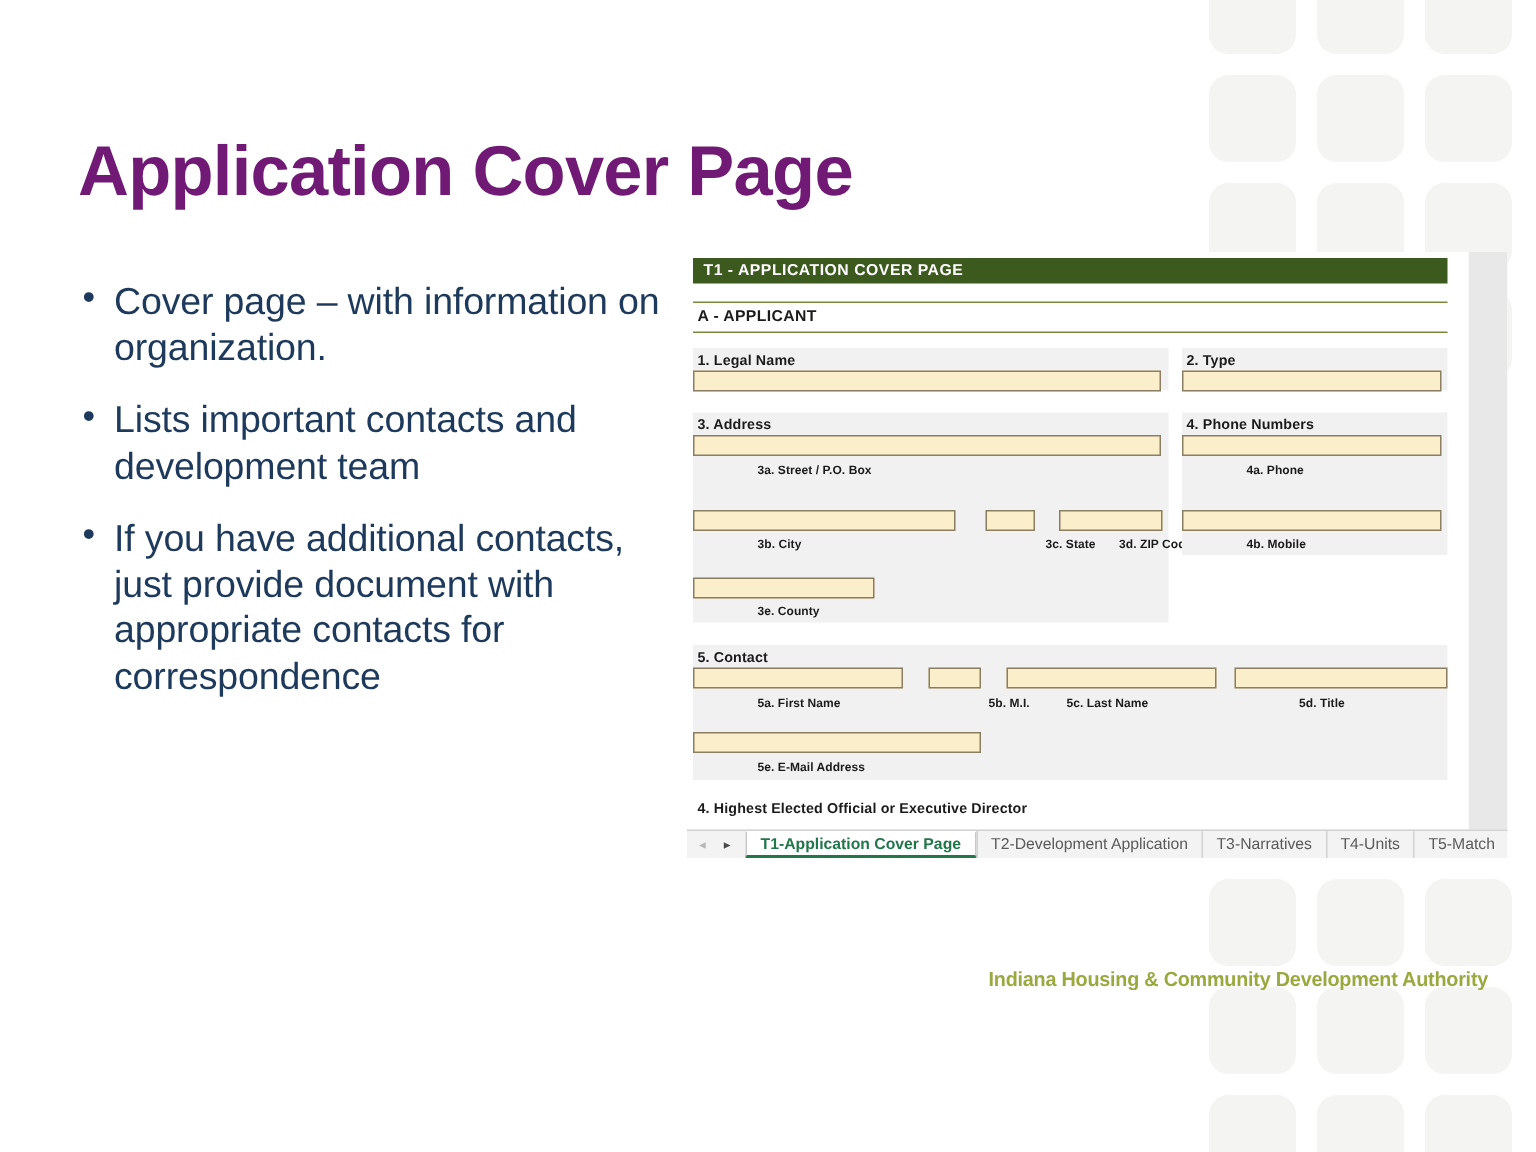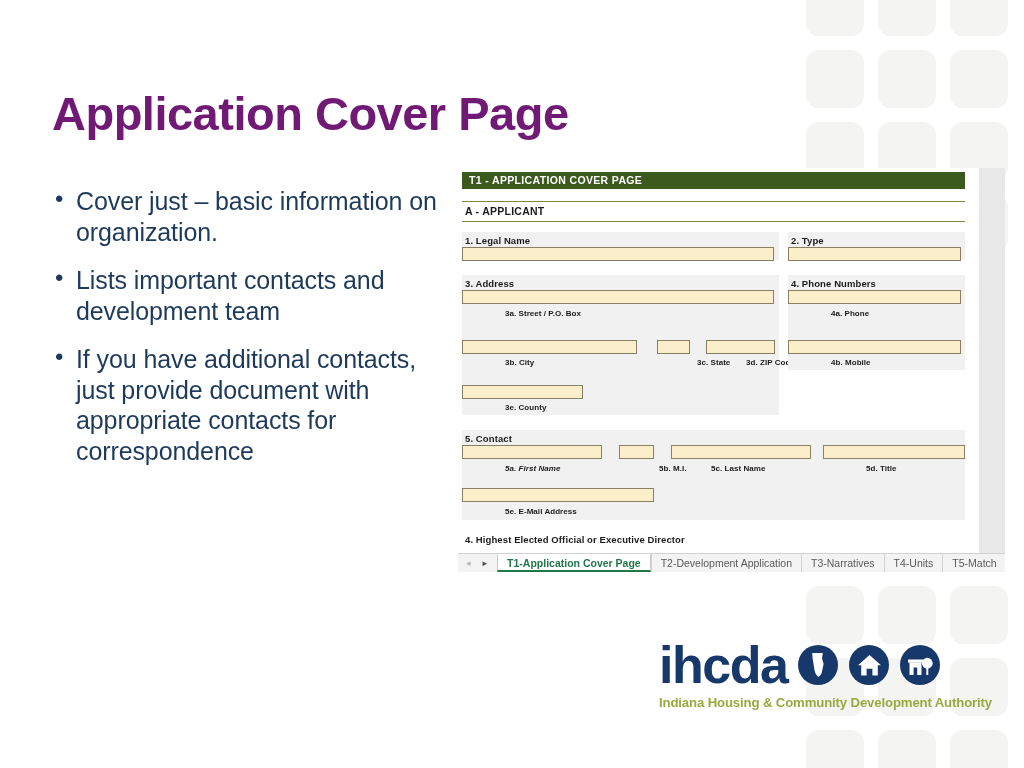--- a/index.html
+++ b/index.html
@@ -134,21 +134,21 @@
   <div class="sq"></div>
   <div class="sq"></div>
   <div class="sq"></div>
 </div>
 
 <div id="slide-title">Application Cover Page</div>
 
 <div id="bullet-list">
   <div class="bullet-item">
     <span class="bullet-dot">•</span>
-    <span class="bullet-text">Cover just – basic information on organization.</span>
+    <span class="bullet-text">Cover page – with information on organization.</span>
   </div>
   <div class="bullet-item">
     <span class="bullet-dot">•</span>
     <span class="bullet-text">Lists important contacts and development team</span>
   </div>
   <div class="bullet-item">
     <span class="bullet-dot">•</span>
     <span class="bullet-text">If you have additional contacts, just provide document with appropriate contacts for correspondence</span>
   </div>
 </div>
@@ -193,21 +193,21 @@
     <div class="fld-title" style="left:333px;top:110px;">4. Phone Numbers</div>
     <div class="input-box" style="left:330px;top:122px;width:173px;height:14px;"></div>
     <div class="fld-sub" style="left:333px;top:141px;">4a. Phone</div>
     <div class="input-box" style="left:330px;top:172px;width:173px;height:14px;"></div>
     <div class="fld-sub" style="left:333px;top:190px;">4b. Mobile</div>
 
     <div class="field-block" style="left:4px;top:262px;width:503px;height:90px;"></div>
     <div class="fld-title" style="left:7px;top:265px;">5. Contact</div>
 
     <div class="input-box" style="left:4px;top:277px;width:140px;height:14px;"></div>
-    <div class="fld-sub" style="left:7px;top:296px;font-style:italic;">5a. First Name</div>
+    <div class="fld-sub" style="left:7px;top:296px;">5a. First Name</div>
 
     <div class="input-box" style="left:161px;top:277px;width:35px;height:14px;"></div>
     <div class="fld-sub" style="left:161px;top:296px;">5b. M.I.</div>
 
     <div class="input-box" style="left:213px;top:277px;width:140px;height:14px;"></div>
     <div class="fld-sub" style="left:213px;top:296px;">5c. Last Name</div>
 
     <div class="input-box" style="left:365px;top:277px;width:142px;height:14px;"></div>
     <div class="fld-sub" style="left:368px;top:296px;">5d. Title</div>
 
@@ -224,39 +224,14 @@
     </div>
     <div class="sheet-tab active">T1-Application Cover Page</div>
     <div class="sheet-tab">T2-Development Application</div>
     <div class="sheet-tab">T3-Narratives</div>
     <div class="sheet-tab">T4-Units</div>
     <div class="sheet-tab">T5-Match</div>
   </div>
 </div>
 
 <div id="logo">
-  <div id="logo-row">
-    <div id="logo-wordmark">ihcda</div>
-
-    <div class="logo-icon">
-      <svg width="22" height="26" viewBox="0 0 22 26" aria-hidden="true">
-        <path d="M5.2 1 H15.8 L15.0 6.5 L16.6 12.0 L15.2 18.5 Q14.6 23.2 11.2 25 Q8.4 23.0 7.6 18.8 L6.6 12.4 L5.6 6.6 Z" fill="#ffffff"></path>
-      </svg>
-    </div>
-
-    <div class="logo-icon">
-      <svg width="25" height="23" viewBox="0 0 25 23" aria-hidden="true">
-        <path d="M12.5 1 L24 11.2 L20.8 11.2 L20.8 21.5 L15.4 21.5 L15.4 14.8 L9.6 14.8 L9.6 21.5 L4.2 21.5 L4.2 11.2 L1 11.2 Z" fill="#ffffff"></path>
-      </svg>
-    </div>
-
-    <div class="logo-icon">
-      <svg width="26" height="24" viewBox="0 0 26 24" aria-hidden="true">
-        <rect x="2.5" y="9.5" width="12" height="12.5" fill="#ffffff"></rect>
-        <rect x="1" y="6.5" width="15" height="3.2" fill="#ffffff"></rect>
-        <rect x="6.6" y="14.5" width="3.6" height="7.5" fill="#17386b"></rect>
-        <circle cx="20.3" cy="10.2" r="5.4" fill="#ffffff"></circle>
-        <rect x="19.3" y="11.5" width="2" height="10.5" fill="#ffffff"></rect>
-      </svg>
-    </div>
-  </div>
   <div id="logo-tagline">Indiana Housing &amp; Community Development Authority</div>
 </div>
 
 </body></html>

